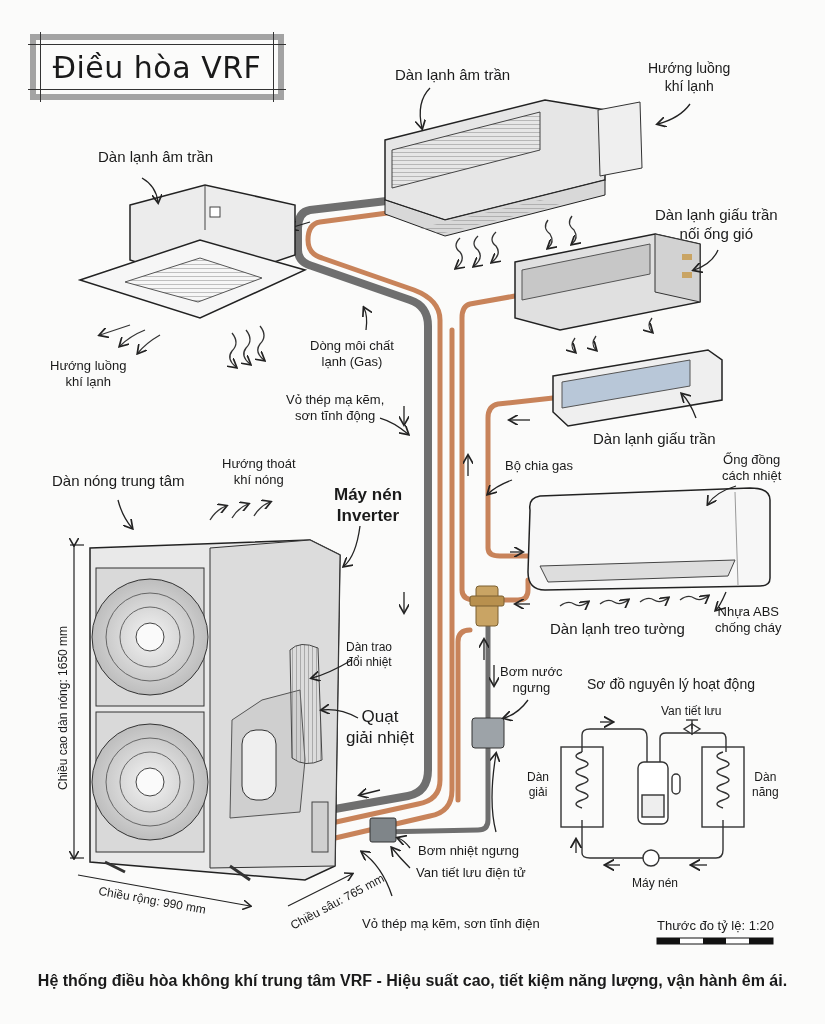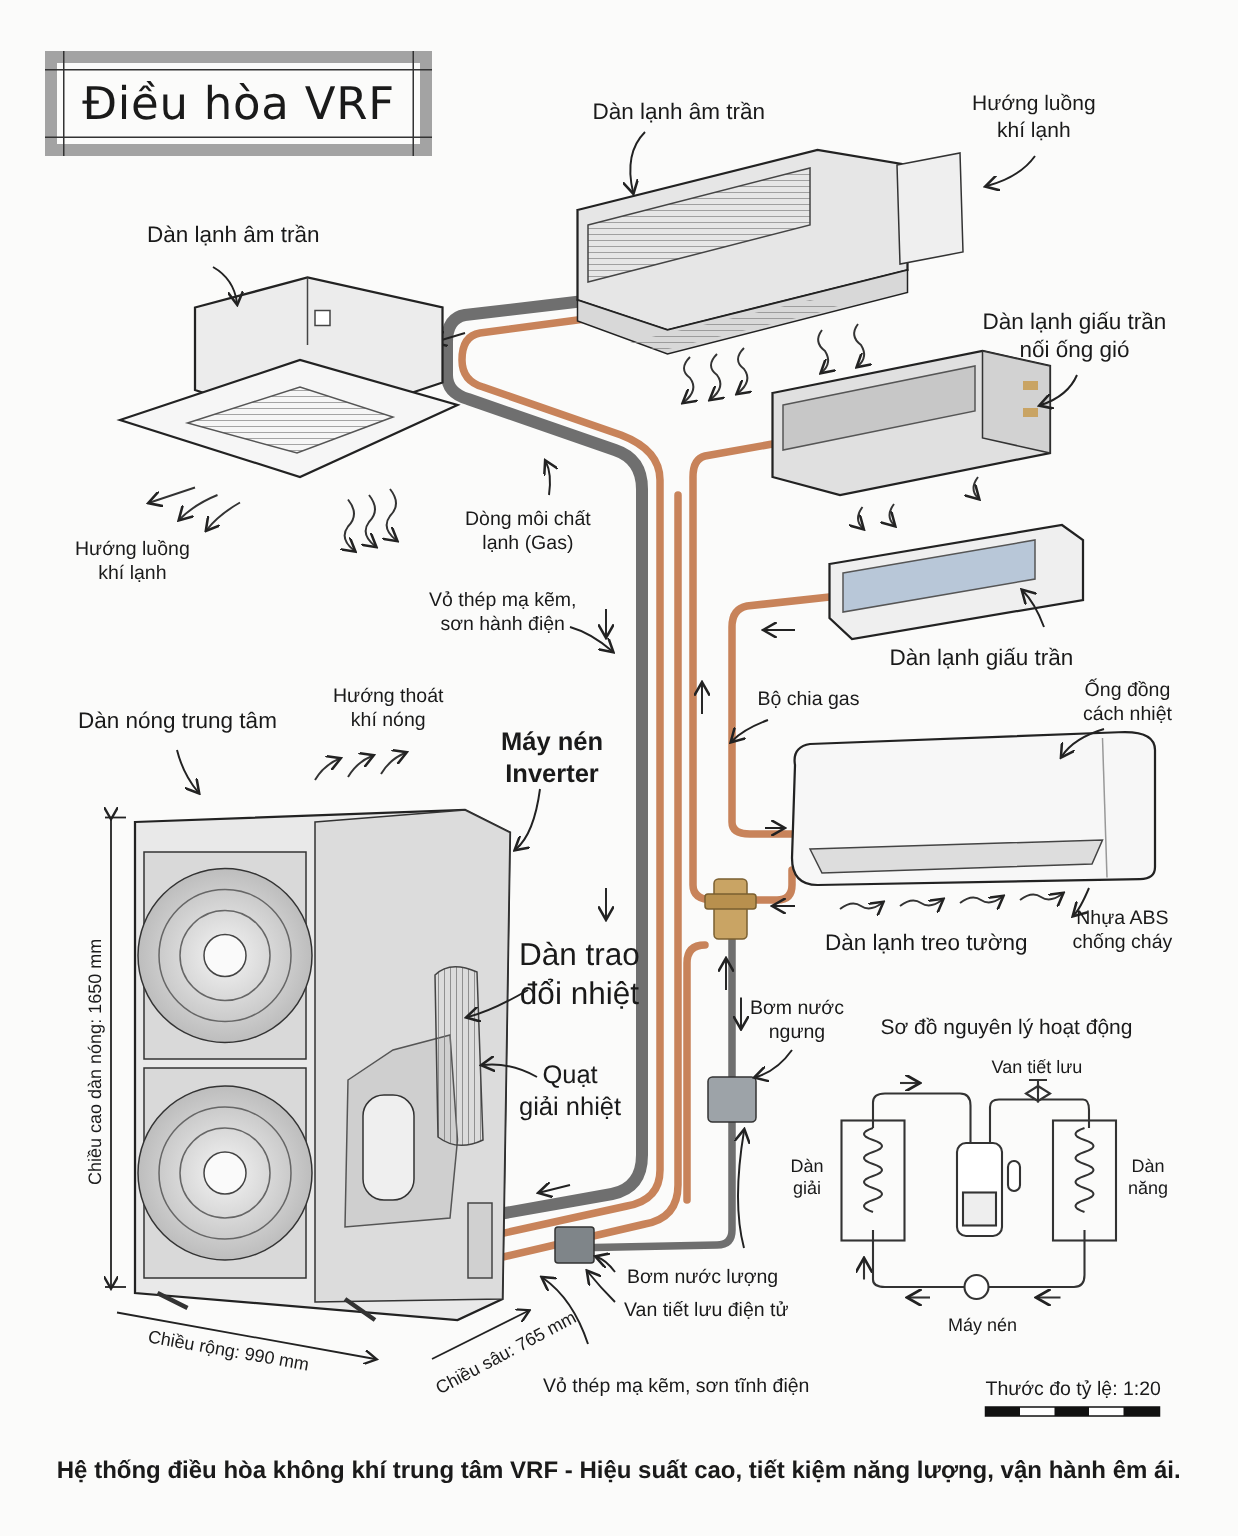--- a/index.html
+++ b/index.html
@@ -2,21 +2,21 @@
 <html><head>
 <meta charset="utf-8">
 <style>
   html, body { margin: 0; padding: 0; }
   body { width: 825px; height: 1024px; background: #fbfbfa; position: relative; overflow: hidden;
          font-family: "Liberation Sans", "DejaVu Sans", sans-serif; color: #1a1a1a; }
   .lbl { position: absolute; font-size: 13px; line-height: 1.25; text-align: center; white-space: nowrap; }
   .lbl.b { font-weight: normal; font-size: 15px; }
   .lbl.xl { font-weight: bold; font-size: 17px; }
   #title-box { position: absolute; left: 30px; top: 34px; width: 242px; height: 54px;
-               border: 8px solid #a3a3a3; display: flex; align-items: center; justify-content: center; }
+               border: 6px solid #a3a3a3; display: flex; align-items: center; justify-content: center; }
   #title-box::before { content: ""; position: absolute; left: -8px; right: -8px; top: 4px; bottom: 4px;
                border-top: 1.5px solid #333; border-bottom: 1.5px solid #333; }
   #title-box::after { content: ""; position: absolute; left: 4px; right: 4px; top: -8px; bottom: -8px;
                border-left: 1.5px solid #333; border-right: 1.5px solid #333; }
   #title-text { font-size: 30px; font-family: "DejaVu Sans", sans-serif; letter-spacing: 0.5px; }
   svg#art { position: absolute; left: 0; top: 0; }
   #caption { position: absolute; left: 0; width: 825px; top: 972px; text-align: center; font-weight: bold; font-size: 16px; }
   .rot { position: absolute; font-size: 12px; white-space: nowrap; transform-origin: left top; }
 </style>
 </head>
@@ -236,55 +236,55 @@
 <div class="lbl" style="left:50px;top:358px">
   <div>Hướng luồng</div>
   <div>khí lạnh</div>
 </div>
 <div class="lbl" style="left:310px;top:338px">
   <div>Dòng môi chất</div>
   <div>lạnh (Gas)</div>
 </div>
 <div class="lbl" style="left:286px;top:392px">
   <div>Vỏ thép mạ kẽm,</div>
-  <div>sơn hành điện</div>
+  <div>sơn tĩnh động</div>
 </div>
 <div class="lbl b" style="left:593px;top:430px">Dàn lạnh giấu trần</div>
 <div class="lbl" style="left:505px;top:458px">Bộ chia gas</div>
 <div class="lbl" style="left:722px;top:452px">
   <div>Ống đồng</div>
   <div>cách nhiệt</div>
 </div>
 <div class="lbl b" style="left:52px;top:472px">Dàn nóng trung tâm</div>
 <div class="lbl" style="left:222px;top:456px">
   <div>Hướng thoát</div>
   <div>khí nóng</div>
 </div>
 <div class="lbl xl" style="left:334px;top:484px">
   <div>Máy nén</div>
   <div>Inverter</div>
 </div>
-<div class="lbl" style="left:346px;top:624px;font-size:21px">
+<div class="lbl" style="left:346px;top:640px;font-size:12px">
   <div>Dàn trao</div>
   <div>đổi nhiệt</div>
 </div>
 <div class="lbl" style="left:346px;top:706px;font-size:17px">
   <div>Quạt</div>
   <div>giải nhiệt</div>
 </div>
 <div class="lbl b" style="left:550px;top:620px">Dàn lạnh treo tường</div>
 <div class="lbl" style="left:715px;top:604px">
   <div>Nhựa ABS</div>
   <div>chống cháy</div>
 </div>
 <div class="lbl" style="left:500px;top:664px">
   <div>Bơm nước</div>
   <div>ngưng</div>
 </div>
-<div class="lbl" style="left:418px;top:843px">Bơm nước lượng</div>
+<div class="lbl" style="left:418px;top:843px">Bơm nhiệt ngưng</div>
 <div class="lbl" style="left:416px;top:865px">Van tiết lưu điện tử</div>
 <div class="lbl" style="left:362px;top:916px">Vỏ thép mạ kẽm, sơn tĩnh điện</div>
 
 <div class="rot" style="left:56px;top:790px;transform:rotate(-90deg)">Chiều cao dàn nóng: 1650 mm</div>
 <div class="rot" style="left:100px;top:884px;transform:rotate(10deg)">Chiều rộng: 990 mm</div>
 <div class="rot" style="left:288px;top:920px;transform:rotate(-28deg)">Chiều sâu: 765 mm</div>
 
 <div class="lbl" style="left:587px;top:676px;font-size:14px">Sơ đồ nguyên lý hoạt động</div>
 <div class="lbl" style="left:661px;top:704px;font-size:12px">Van tiết lưu</div>
 <div class="lbl" style="left:527px;top:770px;font-size:12px">

